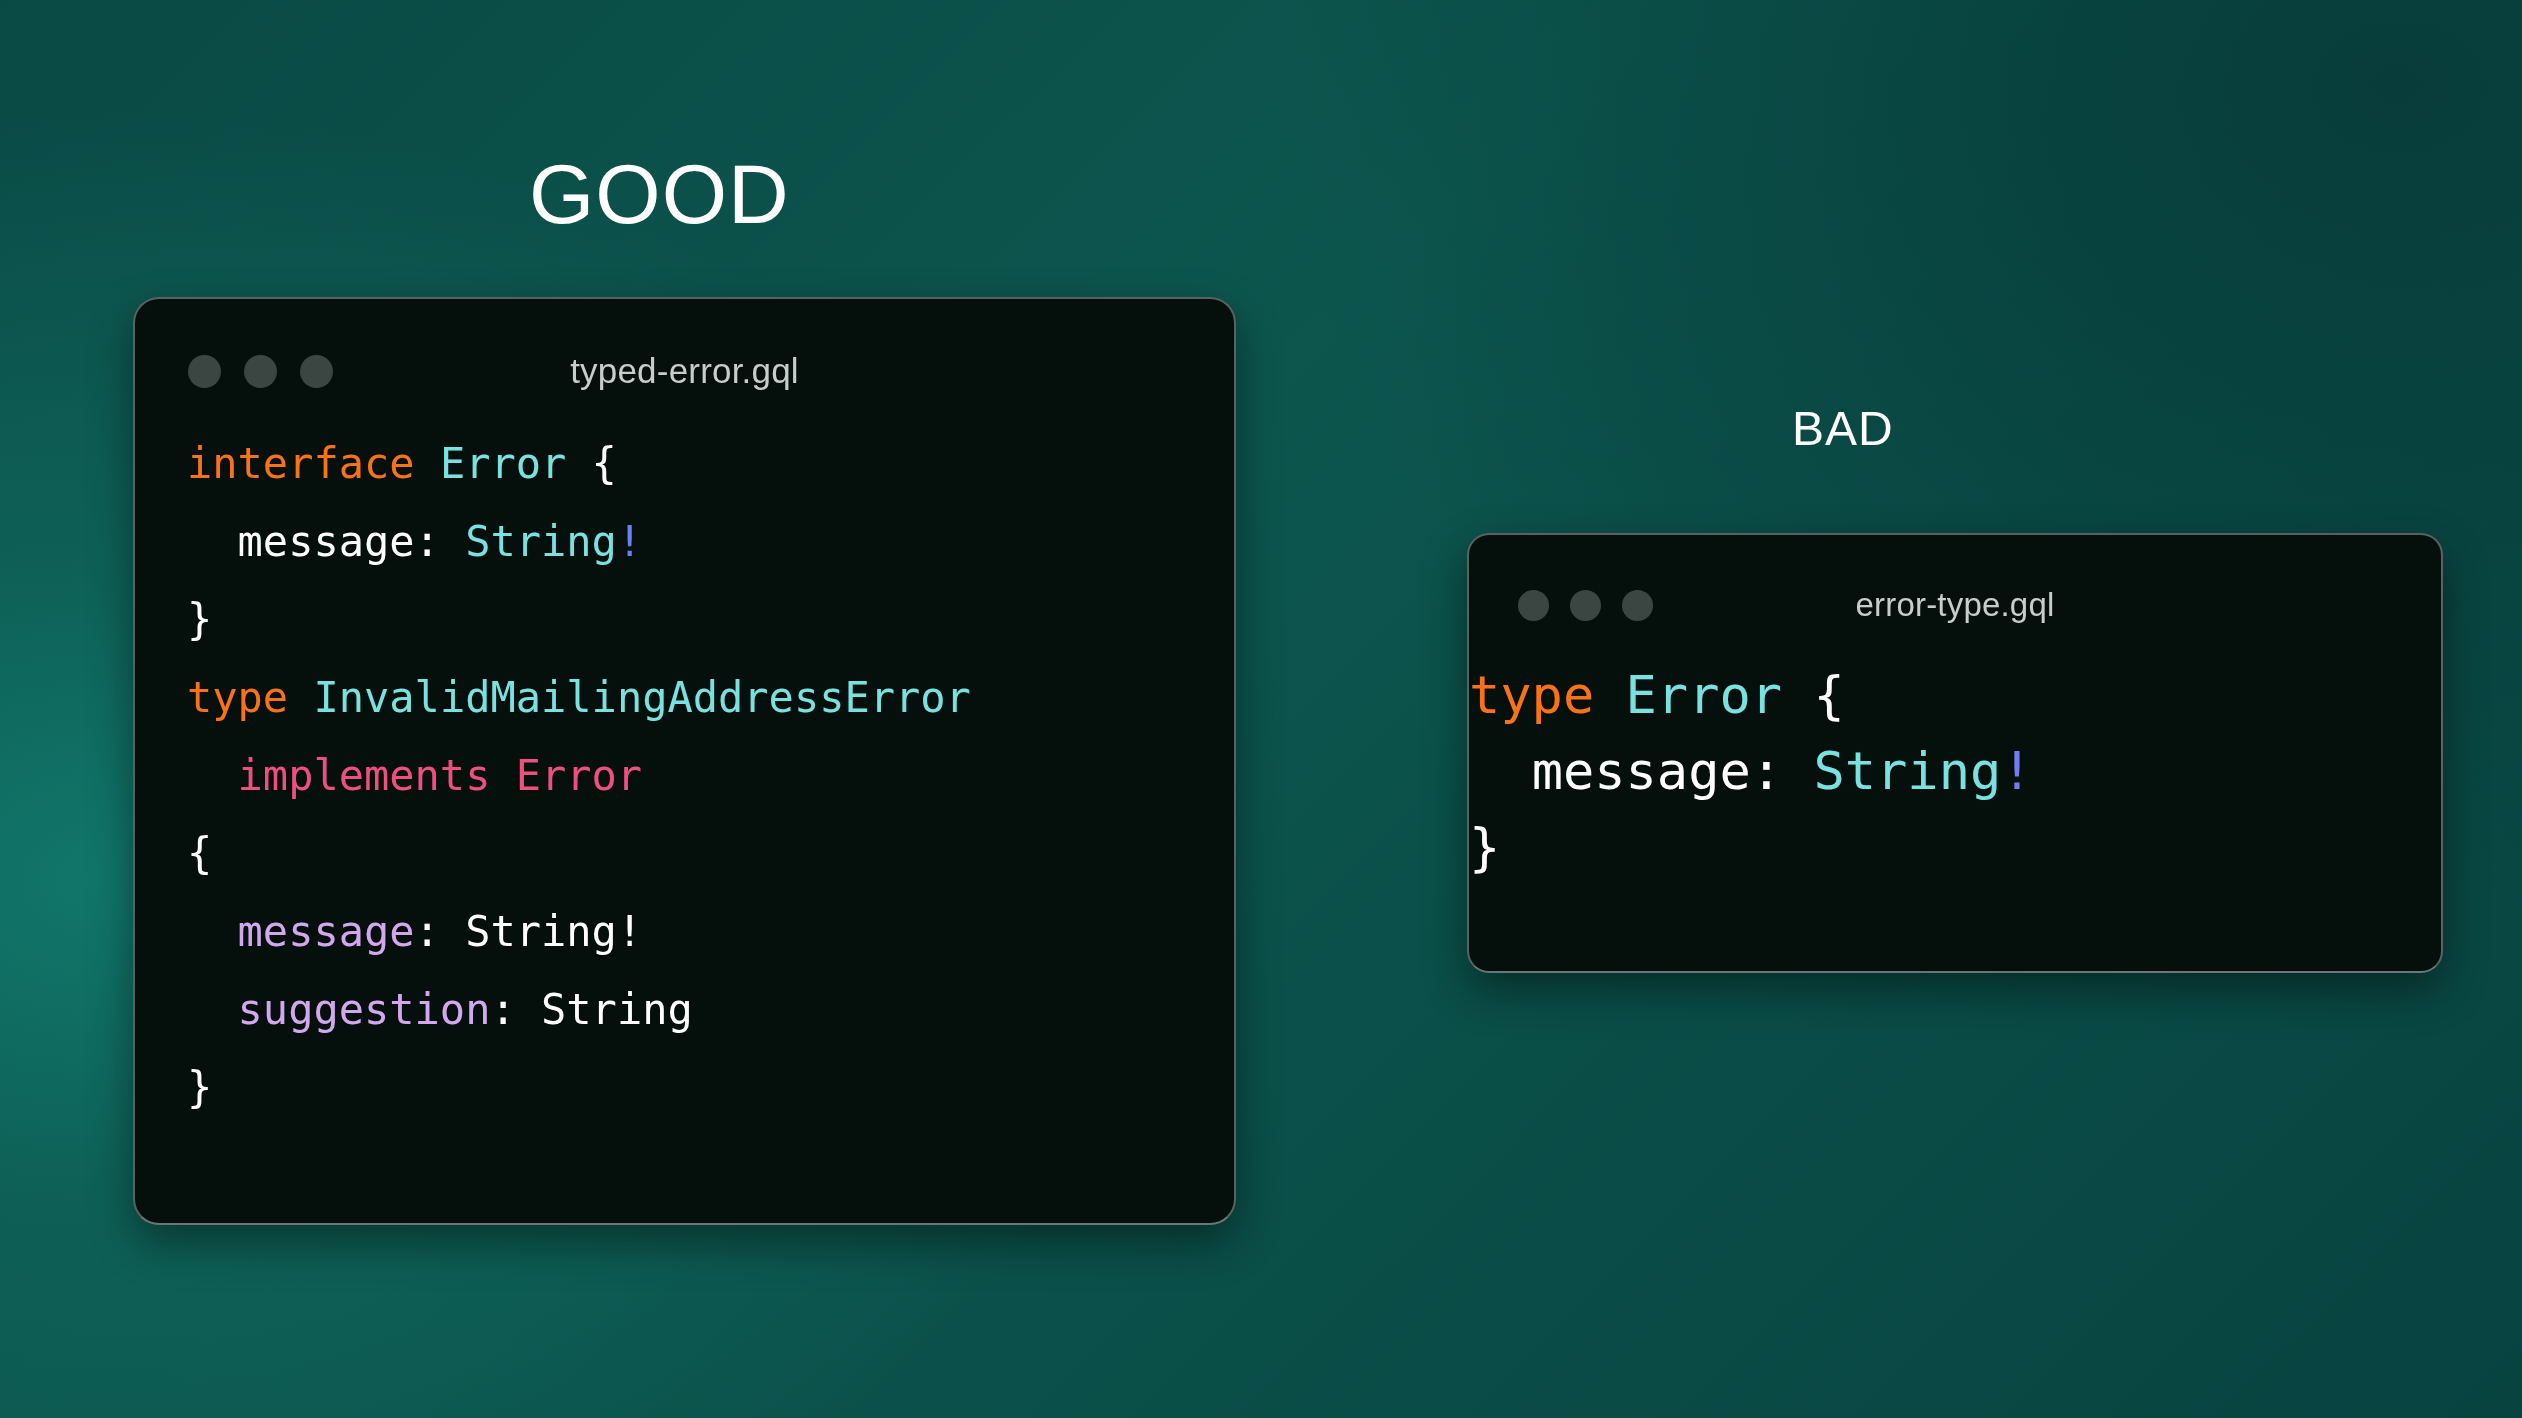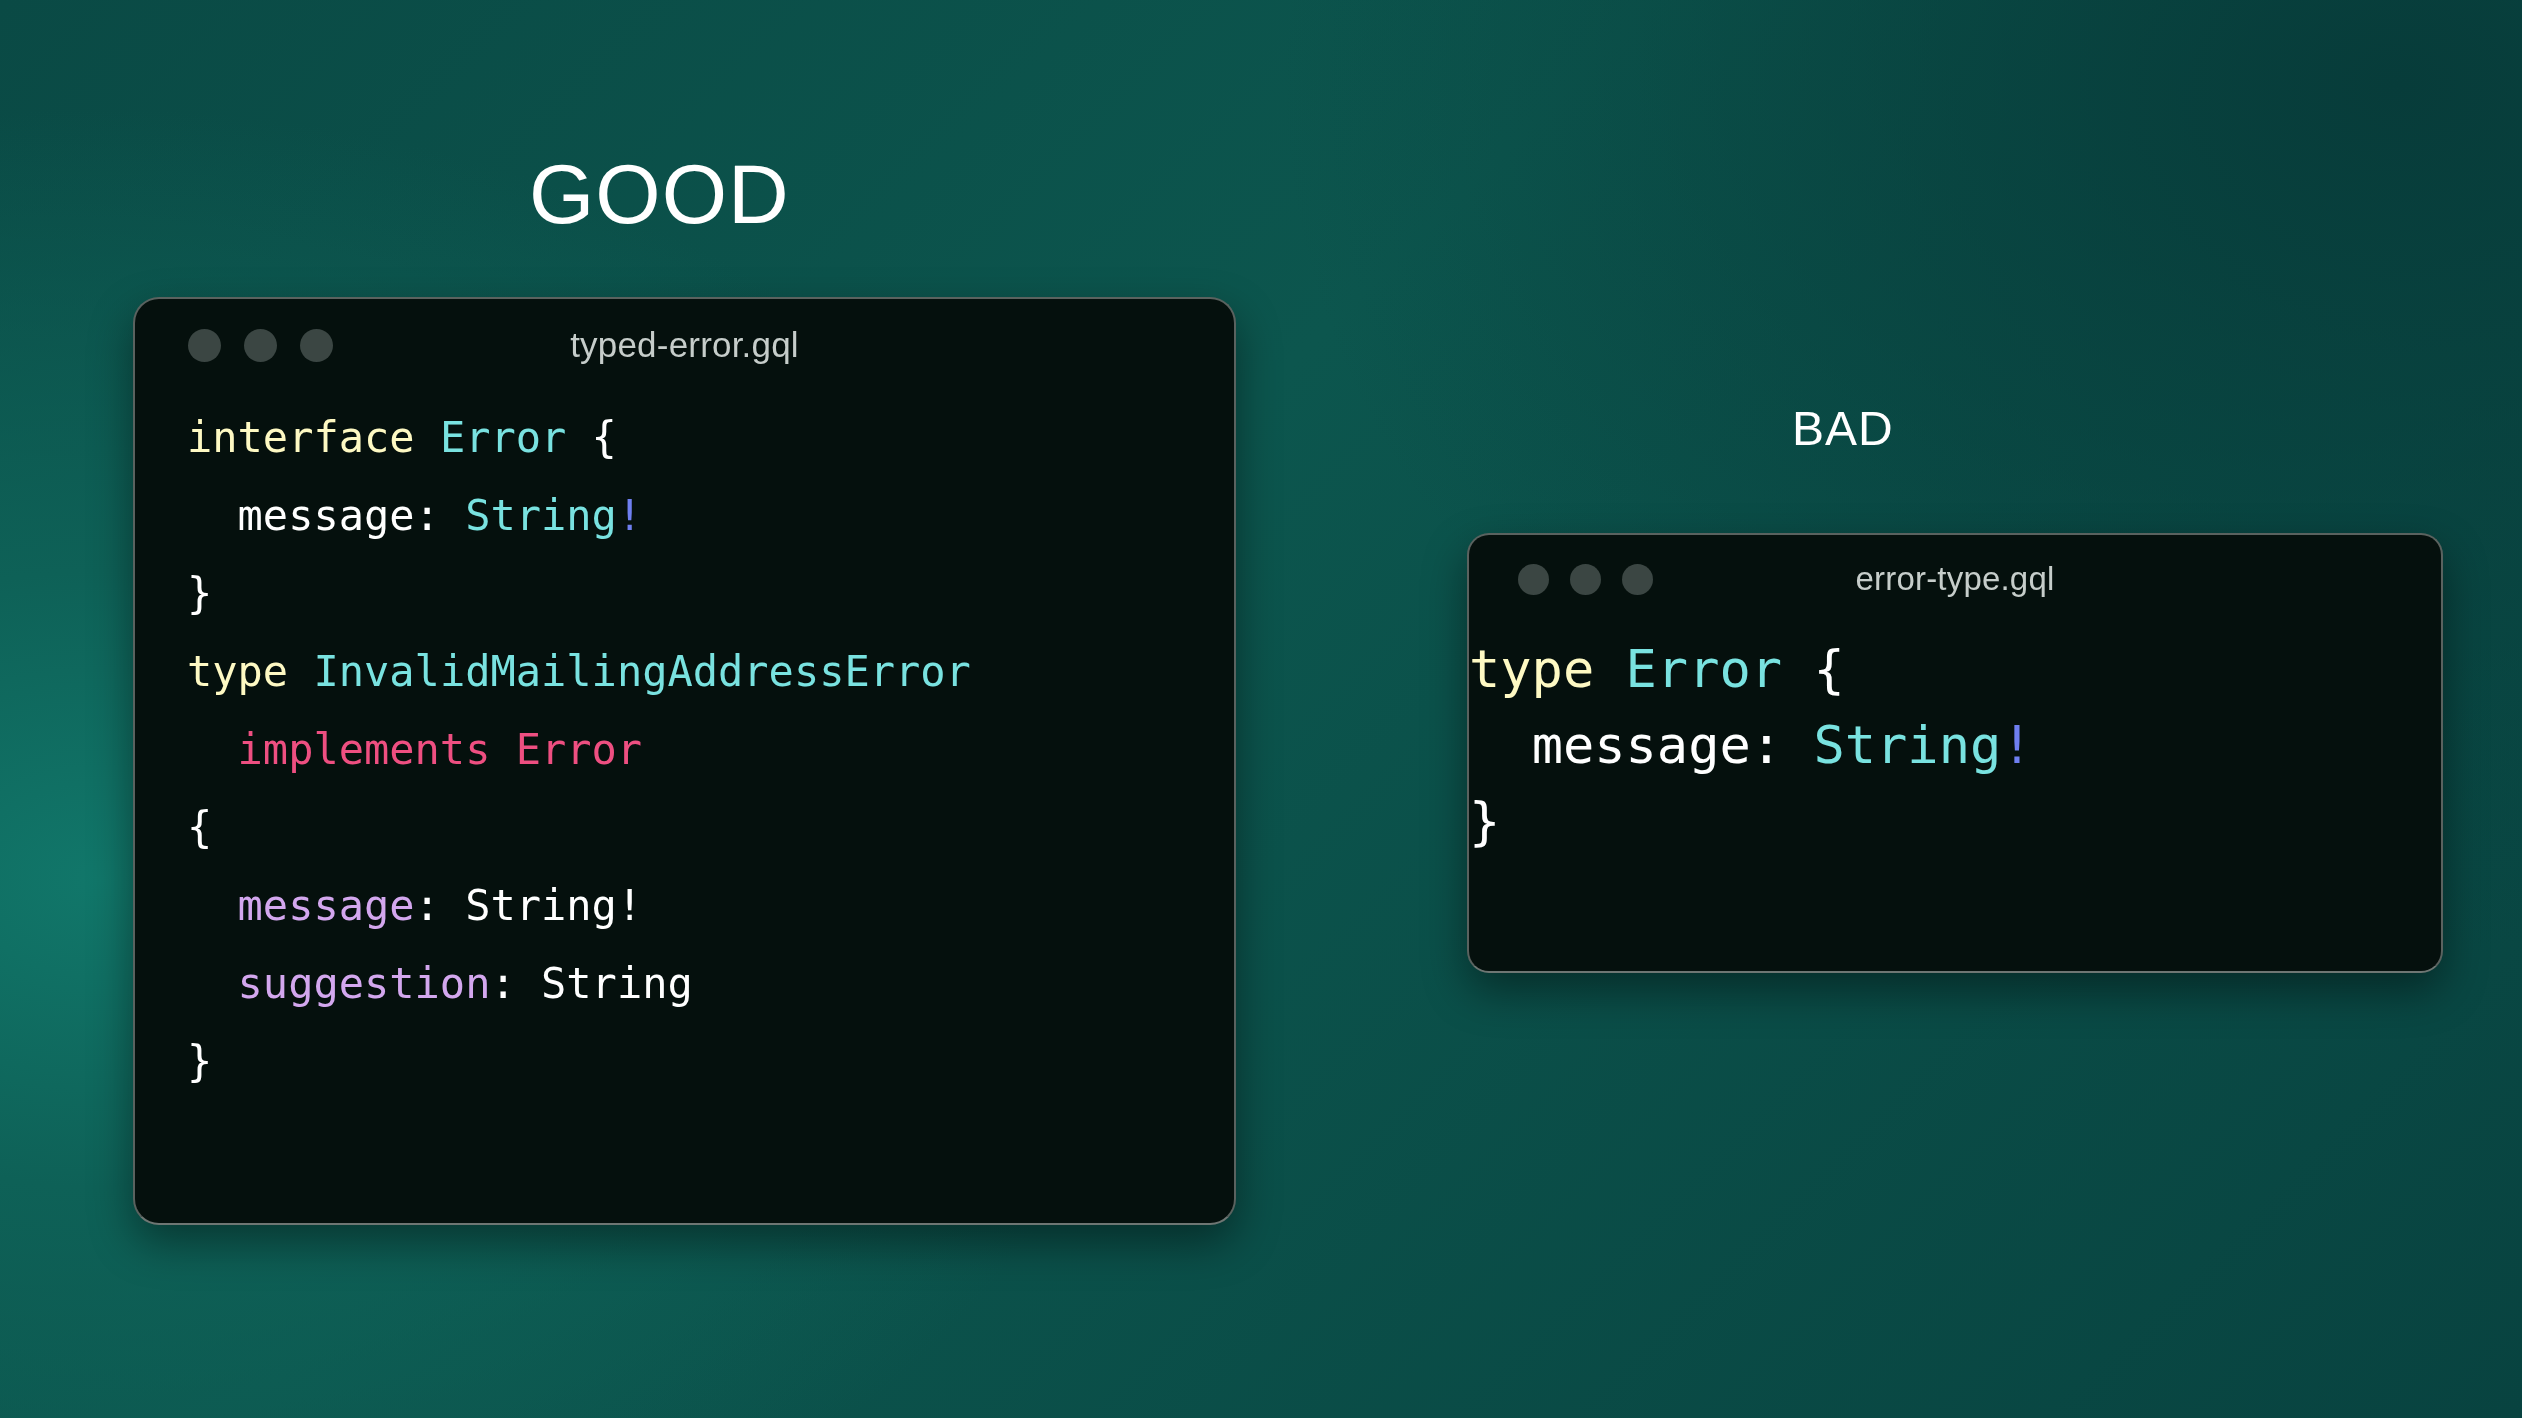--- a/index.html
+++ b/index.html
@@ -65,20 +65,21 @@
     width: 976px;
     height: 440px;
     border-radius: 22px;
   }
 
   .titlebar {
     position: relative;
     display: flex;
     align-items: center;
     height: 92px;
+    margin-top: 26px;
   }
   .window-bad .titlebar { height: 88px; }
 
   .dots {
     display: flex;
     gap: 23px;
     margin-left: 53px;
   }
   .window-bad .dots { margin-left: 49px; gap: 21px; }
   .dot {
@@ -113,21 +114,21 @@
     color: #ffffff;
   }
   .window-good .code-body { margin-left: 52px; }
   .window-bad .code-body {
     font-size: 52px;
     line-height: 76px;
   }
   .code-line { white-space: pre; }
 
   
-  .tok-kw      { color: #fef9c3; }
+  .tok-kw      { color: #f97316; }
   .tok-type    { color: #79e2e0; }
   .tok-impl    { color: #ee4f81; margin-top: 20px; }
   .tok-plain   { color: #ffffff; }
   .tok-field   { color: #d3a7ee; }
   .tok-string  { color: #79e2e0; }
   .tok-bang    { color: #6f7ff0; }
   .tok-punc    { color: #ffffff; }
 </style>
 </head>
 <body>

